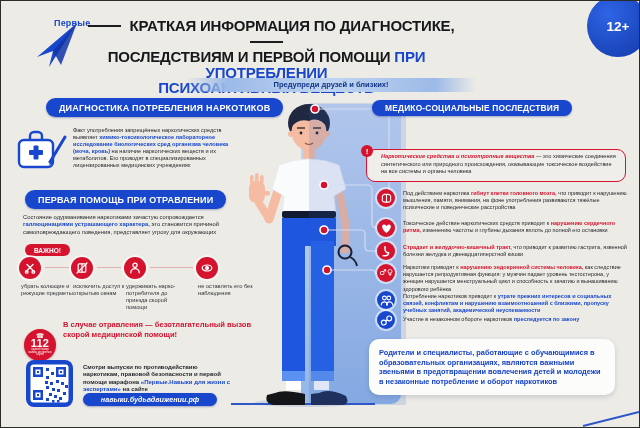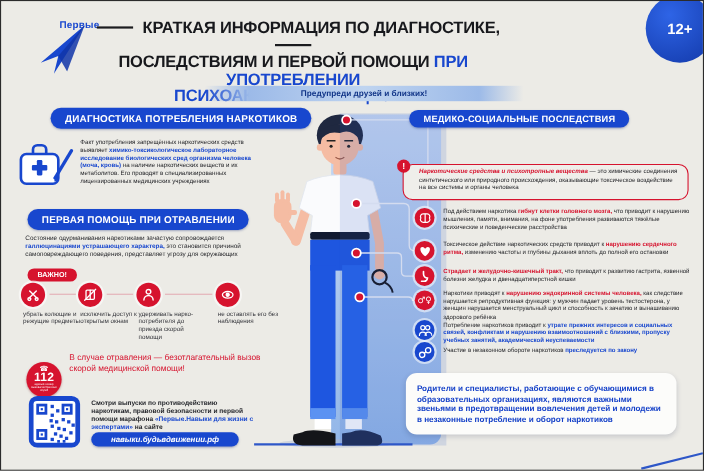--- a/index.html
+++ b/index.html
@@ -48,21 +48,21 @@
     font-size:8px;display:flex;align-items:center;justify-content:center;}
   .footer-note{background:#FCFCFA;border-radius:10px;box-shadow:0 2px 5px rgba(40,50,90,.18);
     color:#1541C8;font-weight:700;font-size:7.4px;line-height:9.6px;padding:9px 10px;box-sizing:border-box;}
   .subhead{color:var(--blue);font-weight:800;font-size:8.8px;line-height:9.8px;white-space:pre-line;letter-spacing:-.1px;}
   
   .e112{width:32px;height:32px;border-radius:50%;background:var(--red);color:#fff;display:flex;
     flex-direction:column;align-items:center;justify-content:center;box-shadow:0 1px 2px rgba(120,10,20,.4);}
   .e112 .ph{font-size:6.5px;line-height:5px;}
   .e112 .num{font-size:11px;font-weight:800;line-height:11px;letter-spacing:.2px;}
   .e112 .cap{font-size:2.6px;line-height:2.8px;text-align:center;width:26px;}
-  .e-msg{color:var(--red);font-weight:400;font-size:7.6px;line-height:9.6px;}
+  .e-msg{color:var(--red);font-weight:700;font-size:7.6px;line-height:9.6px;}
   .site-pill{display:flex;align-items:center;justify-content:center;background:var(--blue);color:#fff;
     font-weight:700;font-style:italic;font-size:7.2px;height:13px;border-radius:8px;box-shadow:0 1px 2px rgba(20,40,120,.35);}
   .qr-txt{font-size:6px;line-height:7.4px;}
   .gender-glyph{font-family:"DejaVu Sans",sans-serif;color:#fff;font-size:8px;font-weight:700;line-height:8px;}
 </style>
 </head>
 <body>
 
 <div class="canvas">
 

